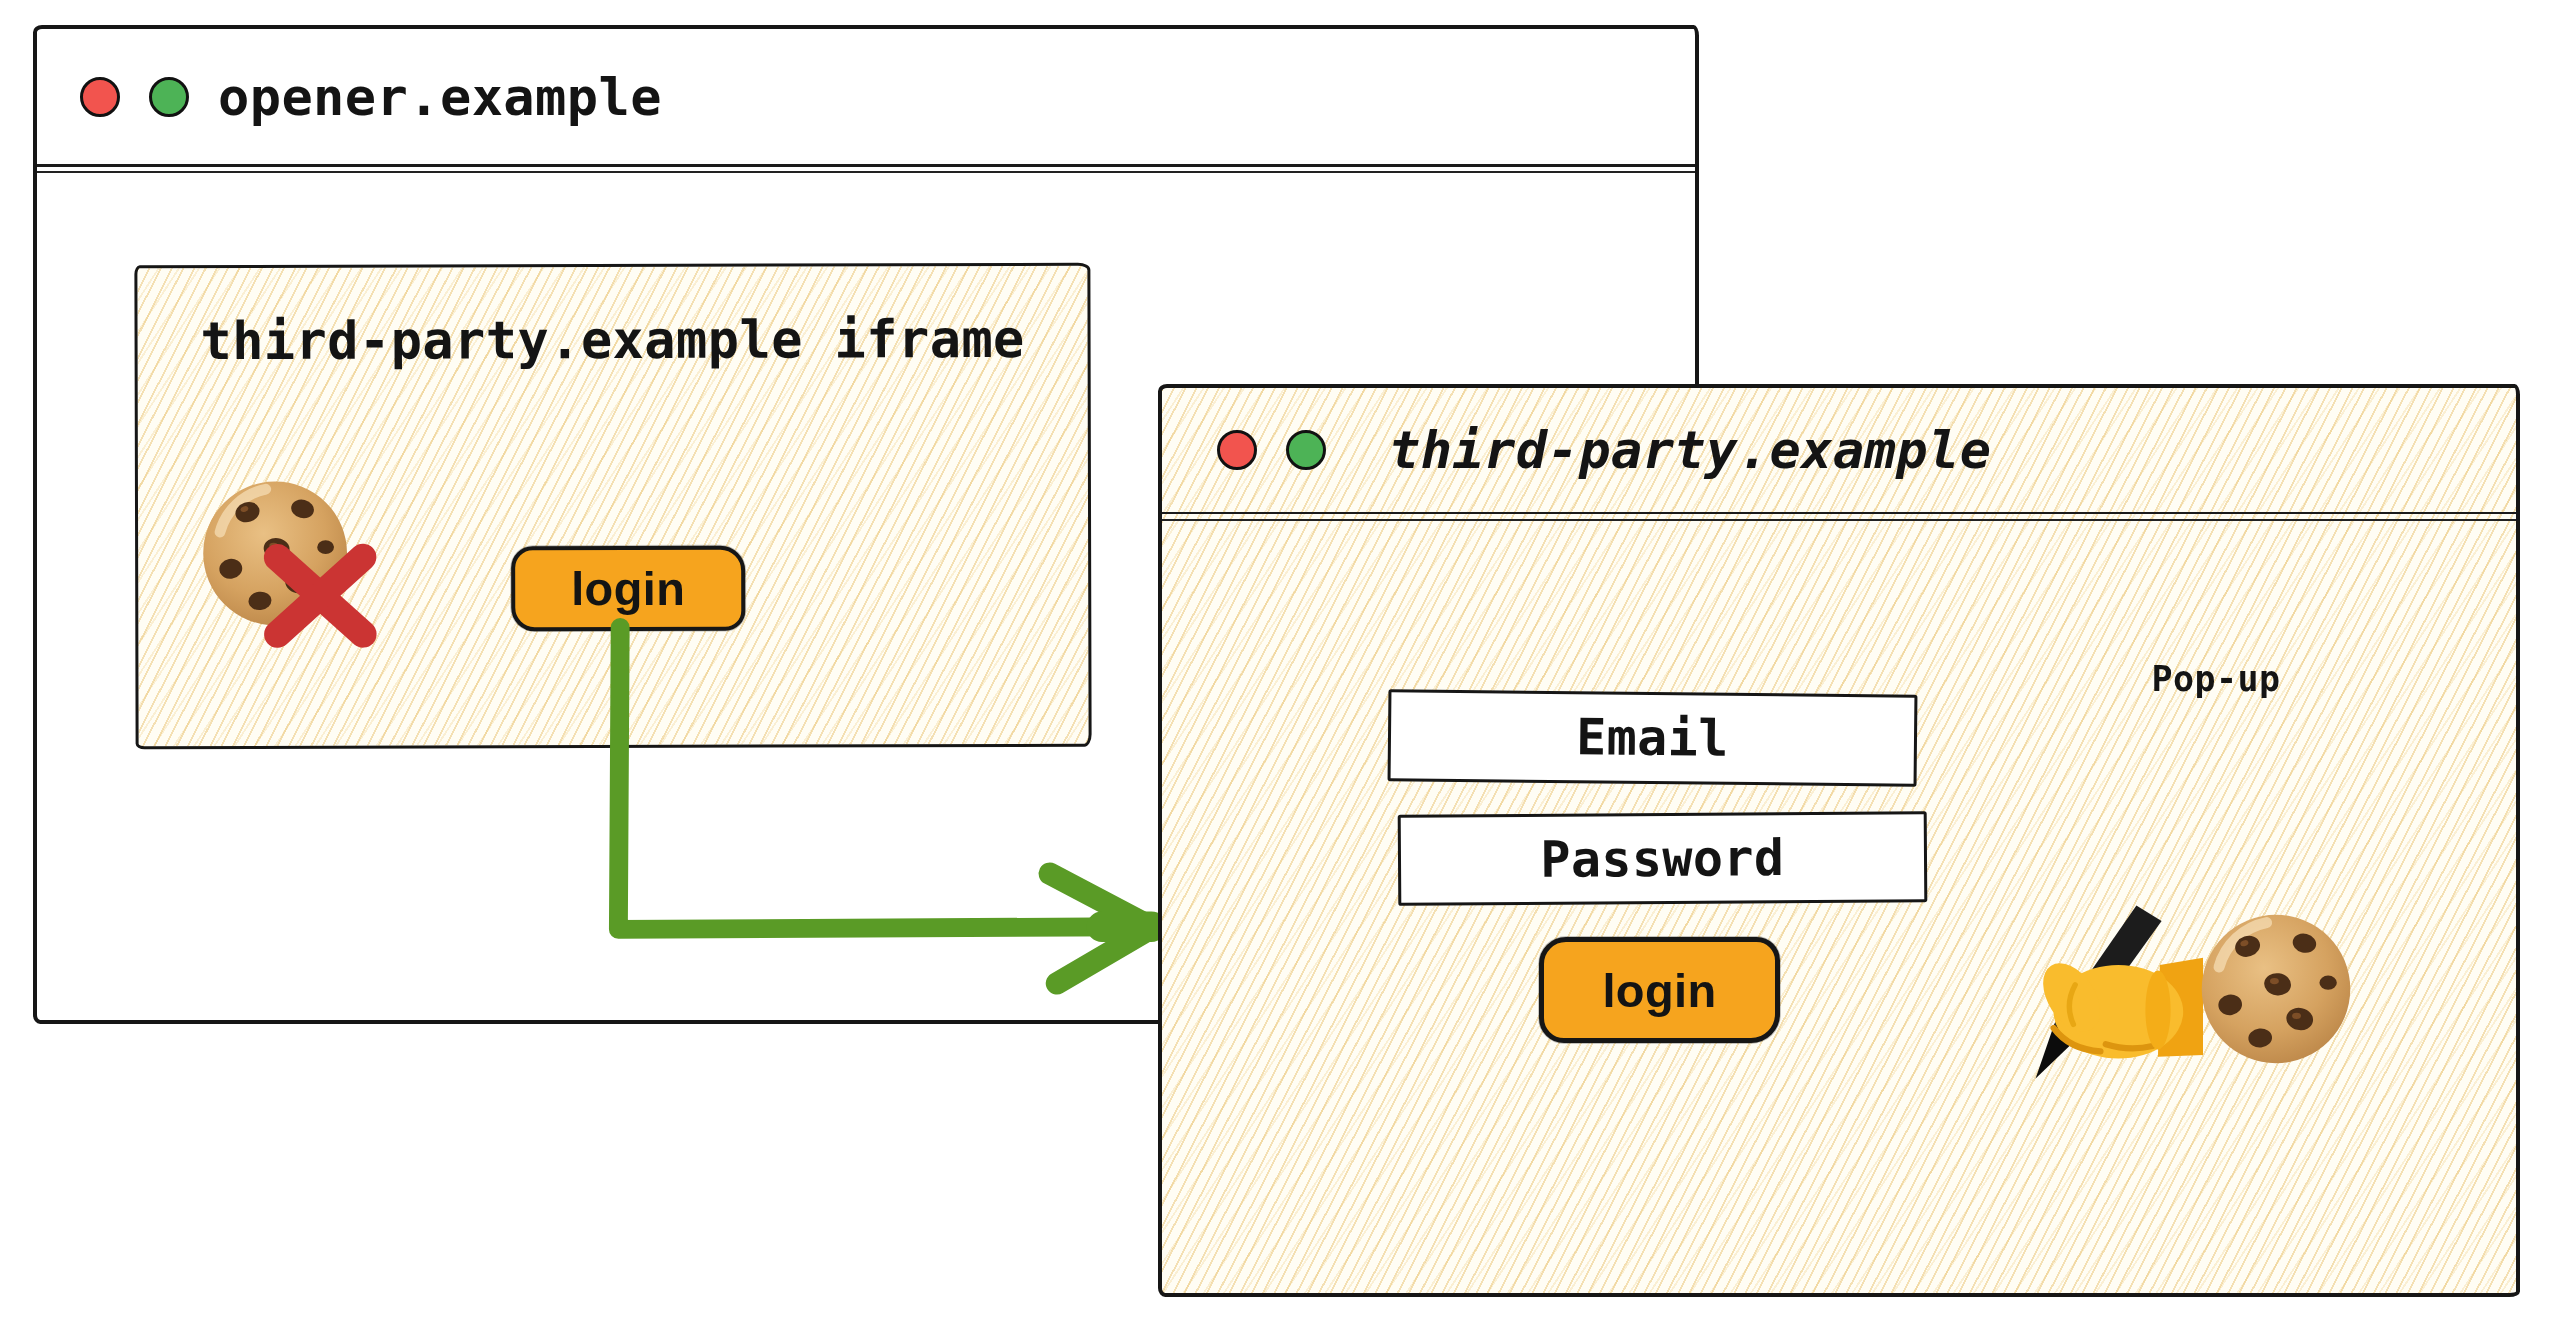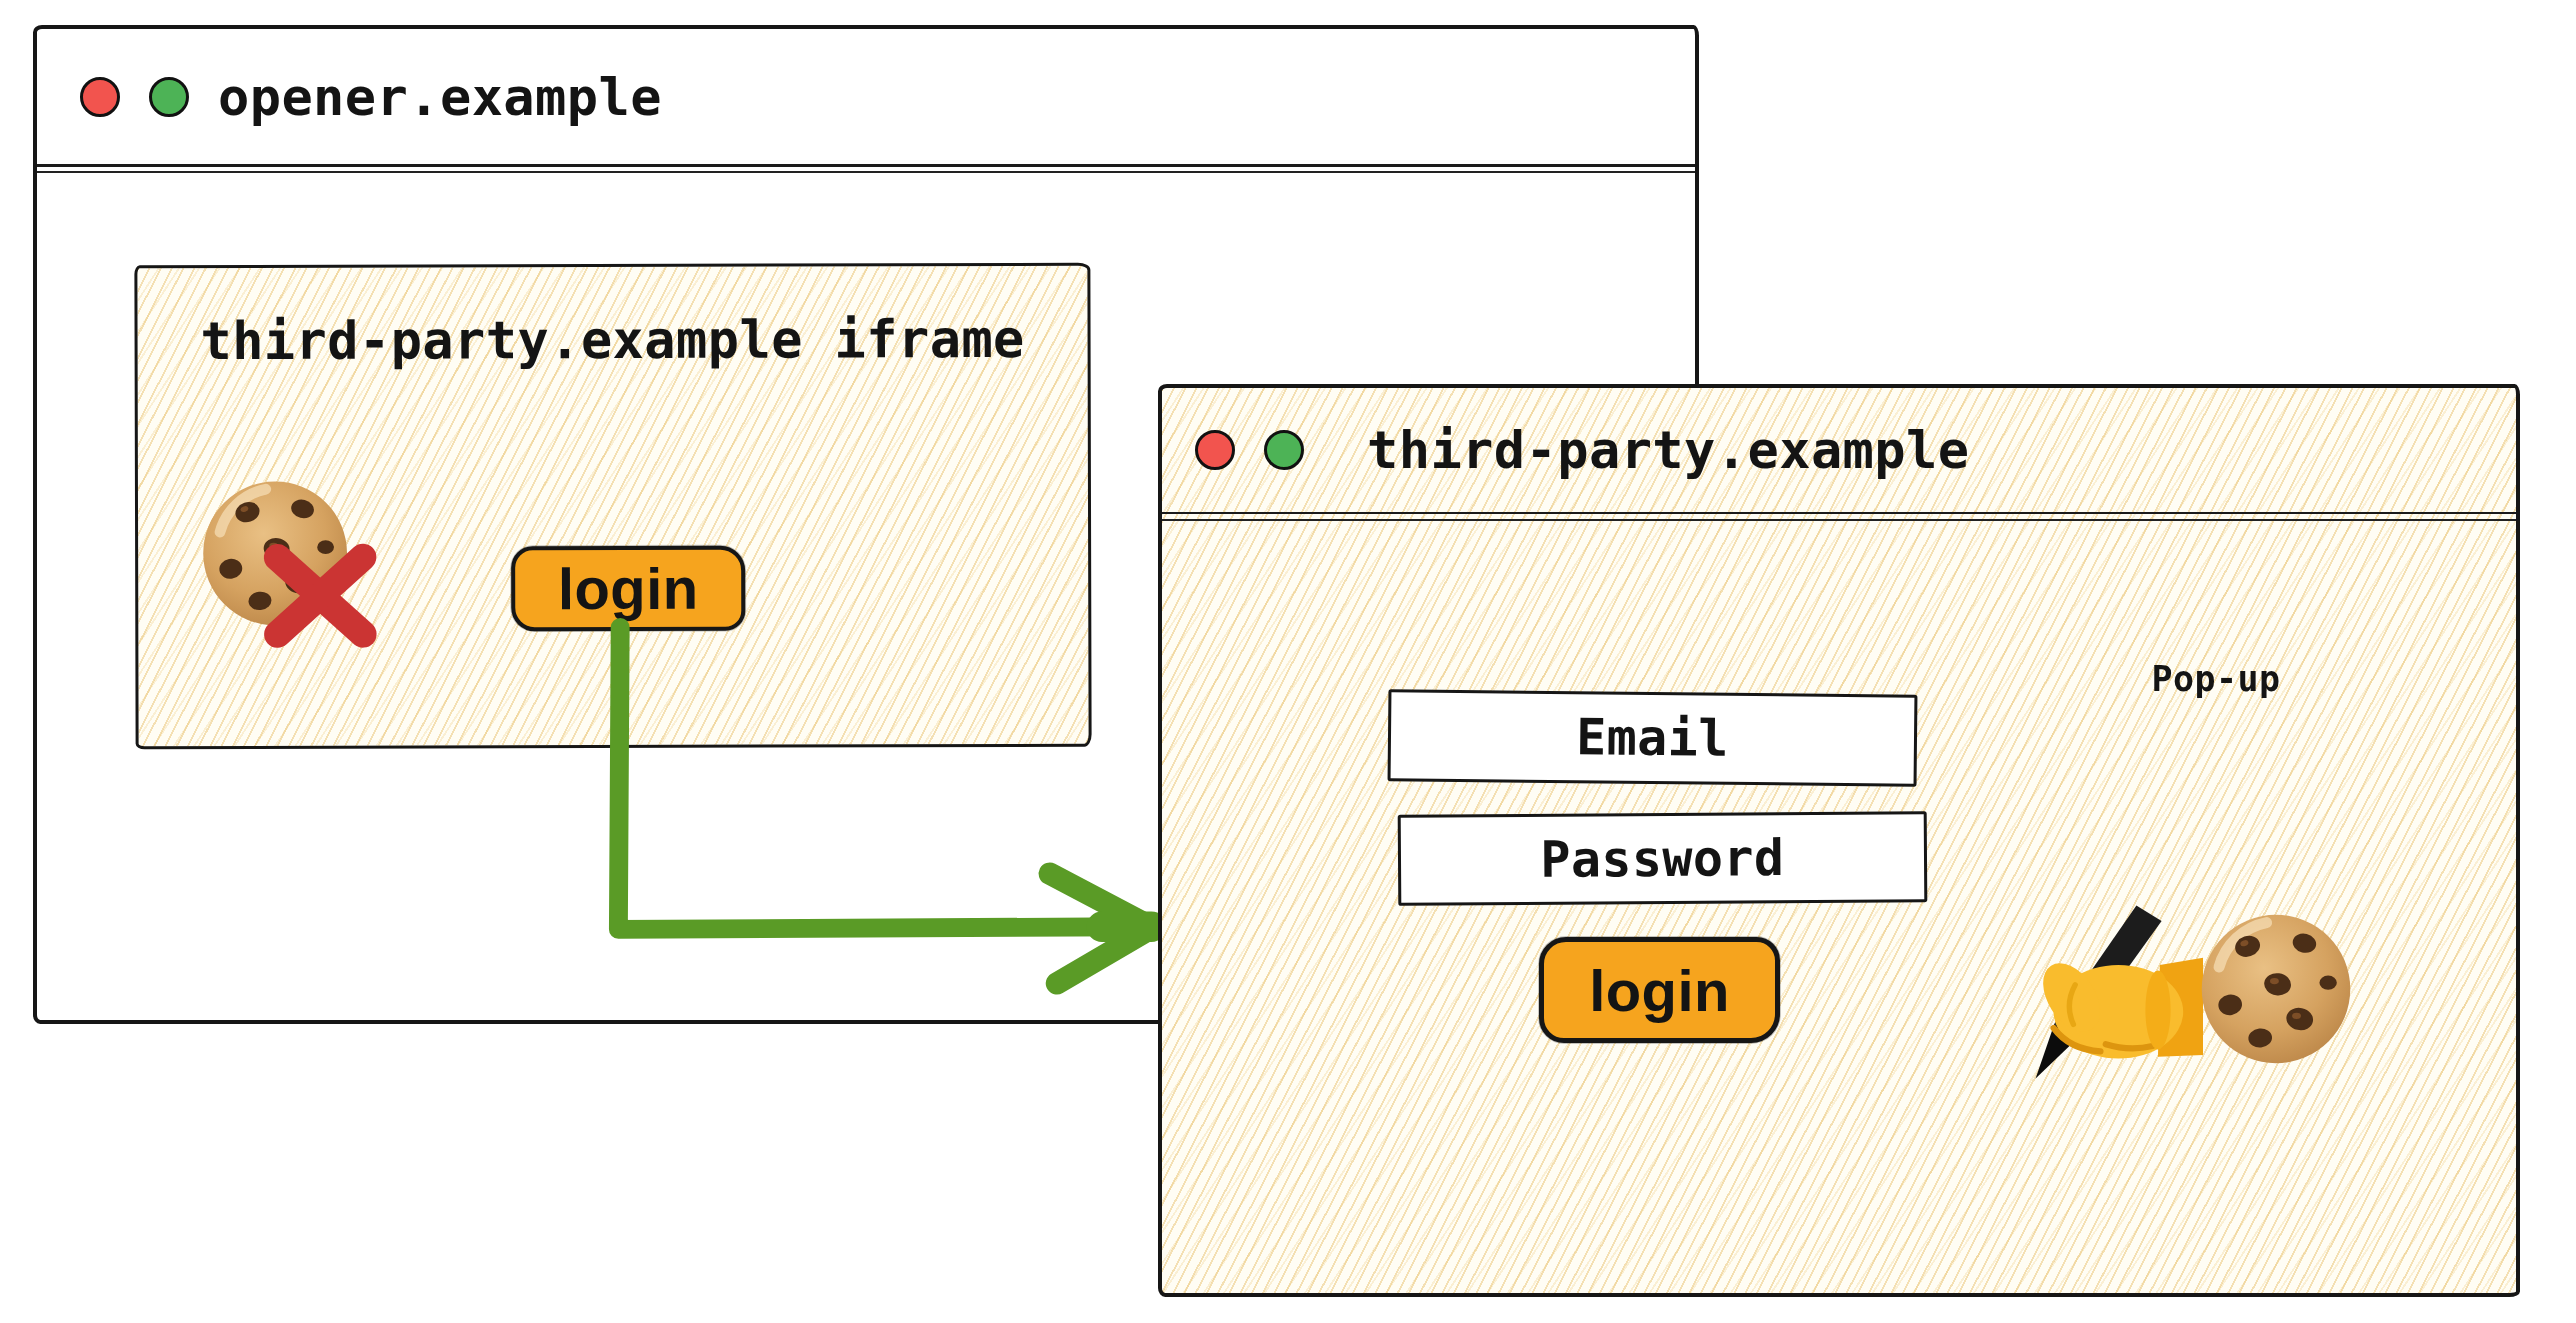--- a/index.html
+++ b/index.html
@@ -28,21 +28,21 @@
   .dot.red{background:#f2544e;}
   .dot.green{background:#4db356;}
   .win-title{font-weight:bold;font-size:52px;letter-spacing:0.4px;white-space:nowrap;}
   .frame-heading{
     position:absolute;left:0;right:0;text-align:center;
     font-weight:bold;font-size:52px;letter-spacing:0.4px;white-space:nowrap;
   }
   .btn{
     position:absolute;display:flex;align-items:center;justify-content:center;
     background:#f6a41e;border:4.5px solid #161616;border-radius:23.4px;
-    font-weight:bold;font-size:58px;letter-spacing:0.4px;color:#141414;
+    font-weight:bold;font-size:47px;letter-spacing:0.4px;color:#141414;
     box-shadow:0 0 0 0.9px rgba(20,20,20,.25);
     cursor:pointer;
   }
   .field{
     position:absolute;display:flex;align-items:center;justify-content:center;
     background:#ffffff;border:3.6px solid #161616;border-radius:2.7px;
     font-weight:bold;font-size:50px;letter-spacing:0.4px;color:#141414;
   }
   .popup-label{
     position:absolute;text-align:center;font-weight:bold;font-size:35px;letter-spacing:0.4px;
@@ -112,21 +112,21 @@
     </div>
   </div>
 
   <svg class="arrow-layer" width="2576" height="1324" viewBox="0 0 2866 1473">
     <path d="M 690 698 L 688 1034 L 1262 1031" fill="none" stroke="#5a9b26" stroke-width="21" stroke-linecap="round" stroke-linejoin="round"></path>
     <path d="M 1168 972 L 1282 1032 L 1176 1094" fill="none" stroke="#5a9b26" stroke-width="25" stroke-linecap="round" stroke-linejoin="round"></path>
     <path d="M 1226 1031 L 1281 1031" fill="none" stroke="#5a9b26" stroke-width="34" stroke-linecap="round"></path>
   </svg>
 
   <div class="window hatch sketch-corners" id="popup-window" style="left:1158px;top:384px;width:1362px;height:913px;">
-    <div class="titlebar" style="height:126px;padding-left:33px;gap:29px;border-bottom-width:2.7px;">
+    <div class="titlebar" style="height:126px;padding-left:55px;gap:29px;border-bottom-width:2.7px;font-style:italic;">
       <span class="dot red"></span>
       <span class="dot green"></span>
       <span class="win-title" style="margin-left:34px;">third-party.example</span>
     </div>
 
     <div style="position:absolute;left:0;top:134px;right:0;bottom:0;">
 
       <div class="field" style="left:226px;top:170px;width:529px;height:92px;transform:rotate(0.6deg);">Email</div>
 
       <div class="field" style="left:236px;top:291px;width:529px;height:91px;transform:rotate(-0.4deg);">Password</div>

